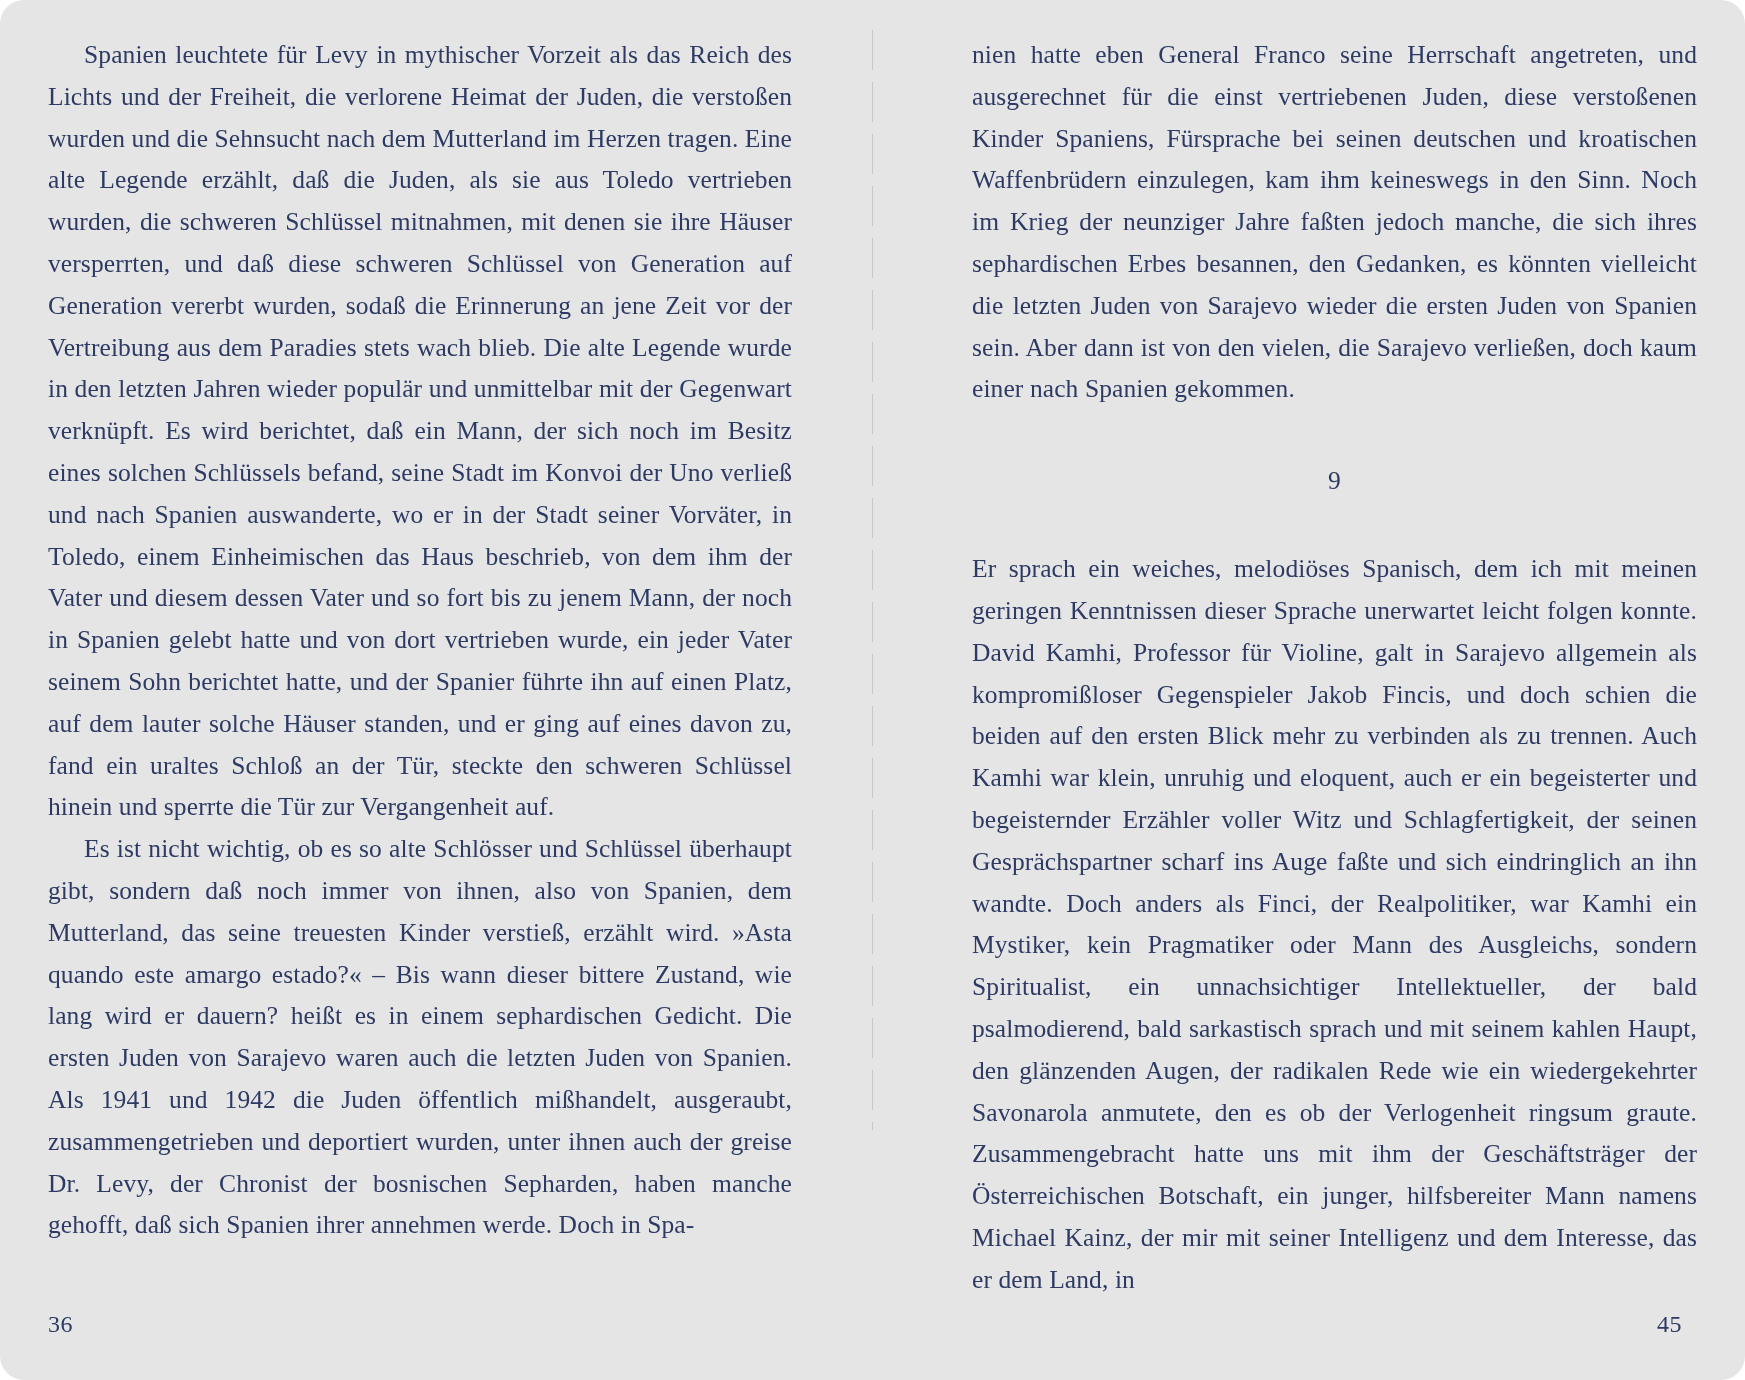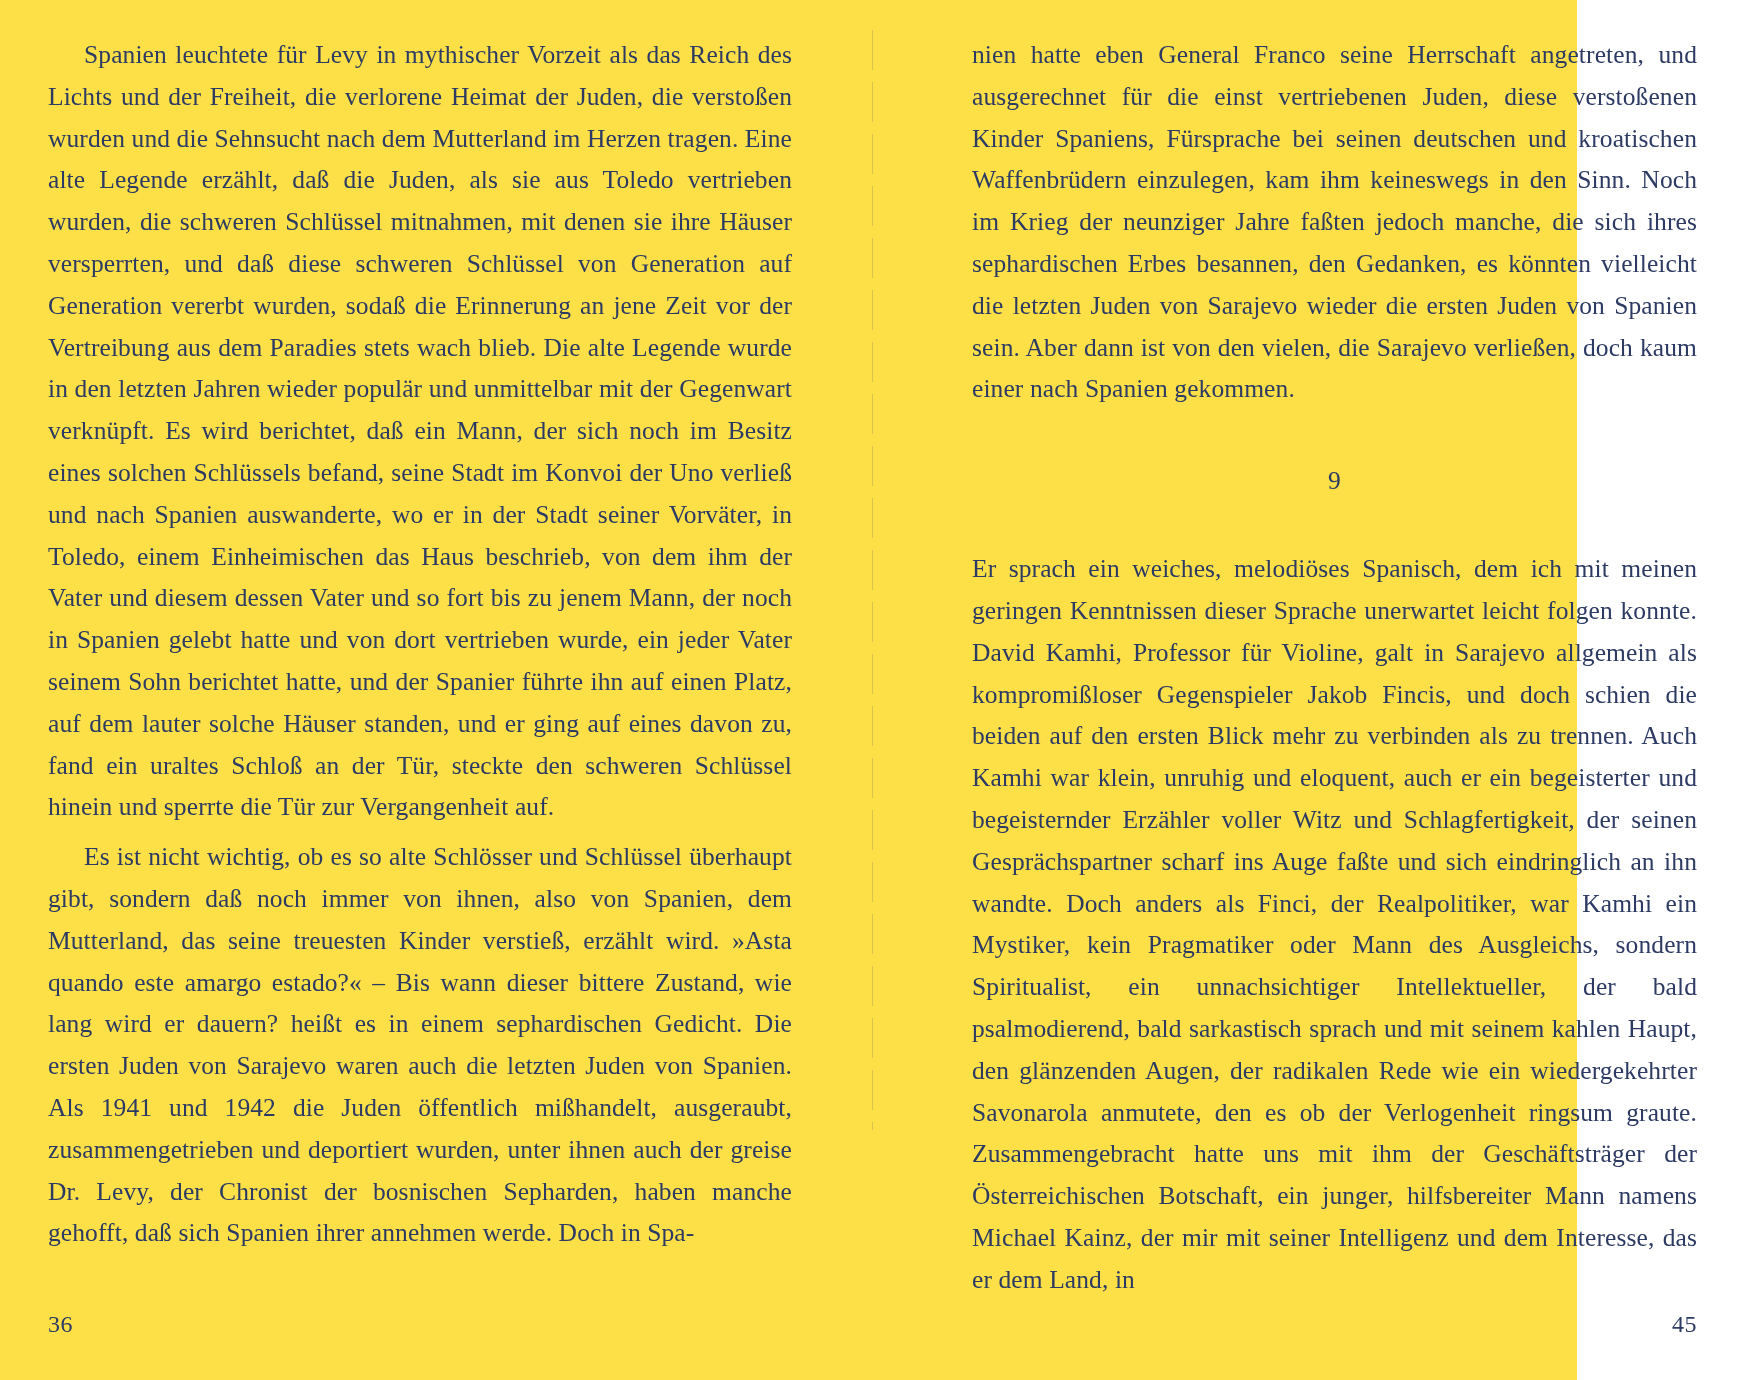--- a/index.html
+++ b/index.html
@@ -8,24 +8,25 @@
     background: #ffffff;
   }
   body {
     width: 1745px;
     height: 1380px;
     overflow: hidden;
     font-family: "Liberation Serif", serif;
   }
   .spread {
     position: relative;
-    width: 1577px;
+    width: 1745px;
     height: 1380px;
     box-sizing: border-box;
-    background: #fde047;
+    background: #e5e5e5;
+    border-radius: 24px;
   }
   .page {
     position: absolute;
     top: 0;
     height: 1380px;
     box-sizing: border-box;
   }
   .page-left {
     left: 0;
     width: 872px;
@@ -55,41 +56,40 @@
     font-size: 25.5px;
     line-height: 41.8px;
     text-align: justify;
     text-justify: inter-word;
     letter-spacing: 0.1px;
     hyphens: manual;
     margin: 0;
   }
   .body-text + .body-text {
     text-indent: 36px;
-    margin-top: 8px;
   }
   .first-para {
     text-indent: 36px;
   }
   .section-number {
     color: #2d3a63;
     font-size: 25.5px;
     text-align: center;
     margin: 56px 0 52px 0;
     letter-spacing: 0.5px;
   }
   .folio {
     position: absolute;
     bottom: 42px;
     color: #2d3a63;
     font-size: 24px;
     letter-spacing: 0.5px;
   }
   .folio-left { left: 48px; }
-  .folio-right { right: 48px; }
+  .folio-right { right: 63px; }
 </style>
 </head>
 <body>
 
 <div class="spread">
 
   <div class="gutter"></div>
 
   <div class="page page-left">
     <p class="body-text first-para">Spanien leuchtete für Levy in mythischer Vorzeit als das Reich des Lichts und der Freiheit, die verlorene Heimat der Juden, die verstoßen wurden und die Sehnsucht nach dem Mutterland im Herzen tragen. Eine alte Legende erzählt, daß die Juden, als sie aus Toledo vertrieben wurden, die schweren Schlüssel mitnahmen, mit denen sie ihre Häuser versperrten, und daß diese schweren Schlüssel von Generation auf Generation vererbt wurden, sodaß die Erinnerung an jene Zeit vor der Vertreibung aus dem Paradies stets wach blieb. Die alte Legende wurde in den letzten Jahren wieder populär und unmittelbar mit der Gegenwart verknüpft. Es wird berichtet, daß ein Mann, der sich noch im Besitz eines solchen Schlüssels befand, seine Stadt im Konvoi der Uno verließ und nach Spanien auswanderte, wo er in der Stadt seiner Vorväter, in Toledo, einem Einheimischen das Haus beschrieb, von dem ihm der Vater und diesem dessen Vater und so fort bis zu jenem Mann, der noch in Spanien gelebt hatte und von dort vertrieben wurde, ein jeder Vater seinem Sohn berichtet hatte, und der Spanier führte ihn auf einen Platz, auf dem lauter solche Häuser standen, und er ging auf eines davon zu, fand ein uraltes Schloß an der Tür, steckte den schweren Schlüssel hinein und sperrte die Tür zur Vergangenheit auf.</p>

